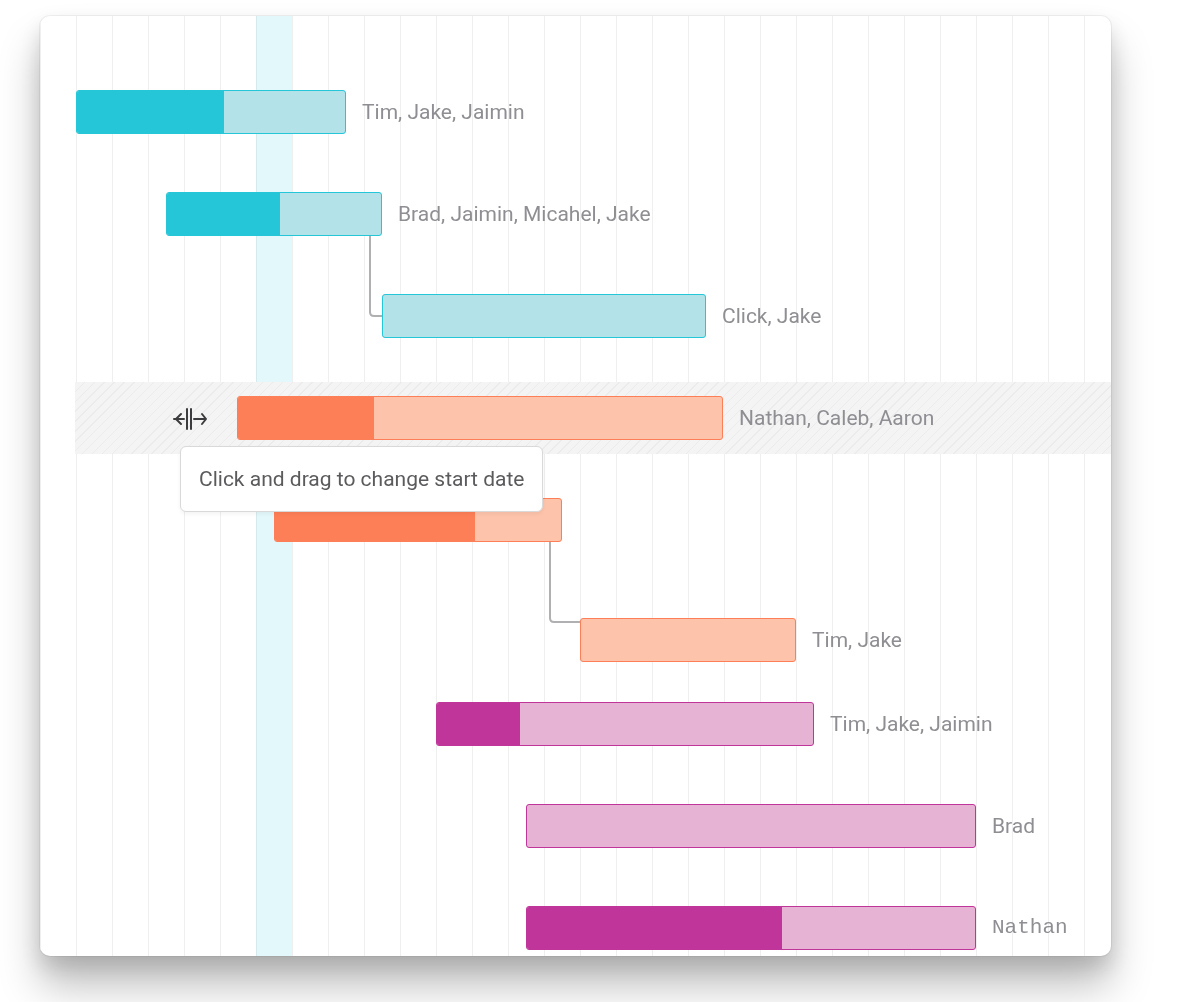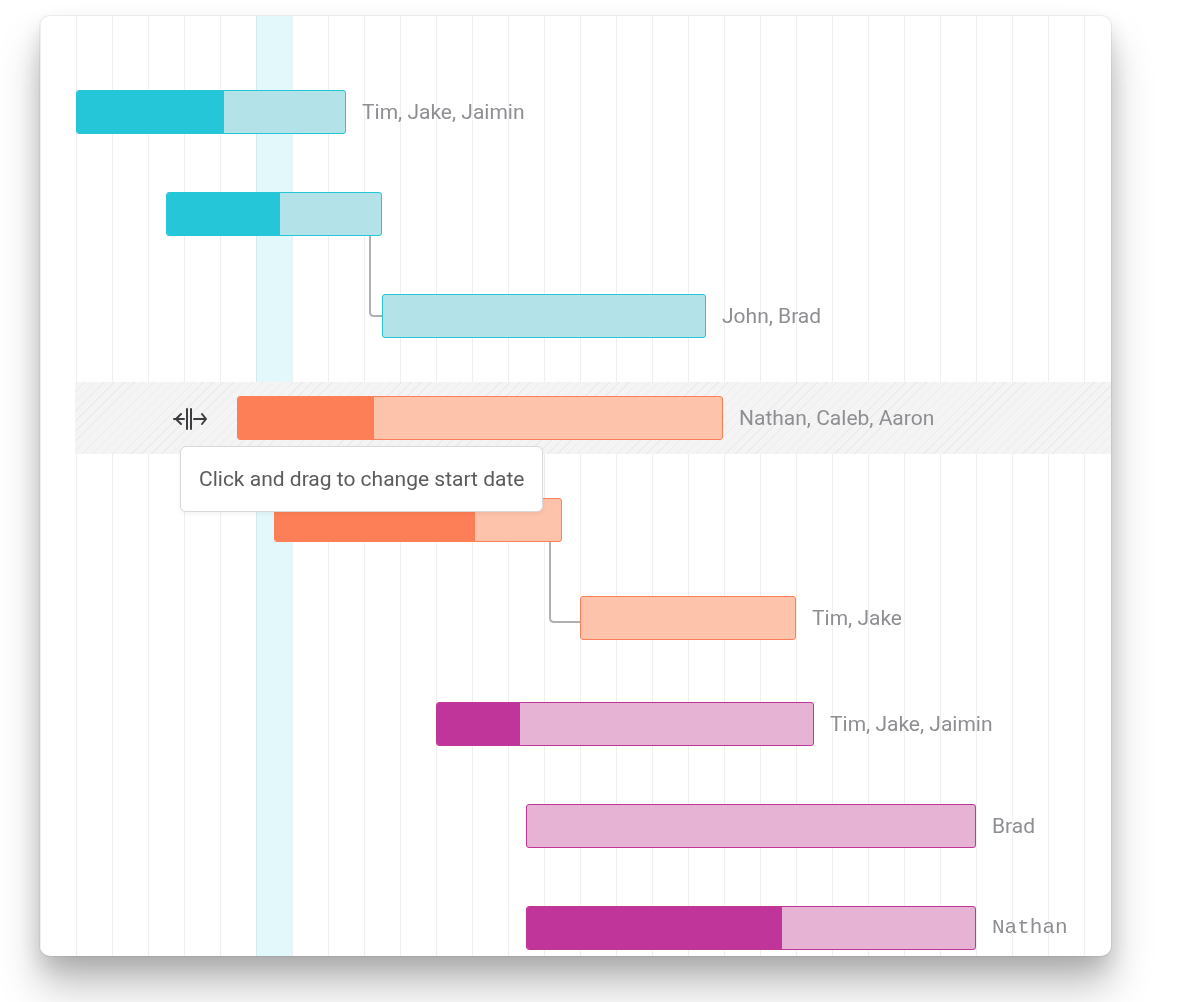--- a/index.html
+++ b/index.html
@@ -177,37 +177,38 @@
         <div class="row" style="top: 74px;">
           <div class="bar" style="left: 36px; top: 0px; width: 270px; height: 44px; background: rgb(179, 226, 233); border-color: rgb(36, 198, 215);">
             <div class="progress" style="width: 55%; background: rgb(36, 198, 215);"></div>
           </div>
           <div class="bar-label" style="left: 322px; top: 10px;">Tim, Jake, Jaimin</div>
         </div>
         <div class="row" style="top: 176px;">
           <div class="bar" style="left: 126px; top: 0px; width: 216px; height: 44px; background: rgb(179, 226, 233); border-color: rgb(36, 198, 215);">
             <div class="progress" style="width: 53%; background: rgb(36, 198, 215);"></div>
           </div>
+          <div class="bar-label" style="left: 358px; top: 10px;">Brad, Jaimin, Micahel, Jake</div>
         </div>
         <div class="row" style="top: 278px;">
           <div class="bar" style="left: 342px; top: 0px; width: 324px; height: 44px; background: rgb(179, 226, 233); border-color: rgb(36, 198, 215);"></div>
-          <div class="bar-label" style="left: 682px; top: 10px;">John, Brad</div>
+          <div class="bar-label" style="left: 682px; top: 10px;">Click, Jake</div>
         </div>
         <div class="row highlight" style="top: 366px;">
           <div class="bar" style="left: 162px; top: 14px; width: 486px; height: 44px; background: rgb(253, 195, 171); border-color: rgb(253, 127, 87);">
             <div class="progress" style="width: 28%; background: rgb(253, 127, 87);"></div>
           </div>
           <div class="bar-label" style="left: 664px; top: 24px;">Nathan, Caleb, Aaron</div>
         </div>
         <div class="row" style="top: 482px;">
           <div class="bar" style="left: 234px; top: 0px; width: 288px; height: 44px; background: rgb(253, 195, 171); border-color: rgb(253, 127, 87);">
             <div class="progress" style="width: 70%; background: rgb(253, 127, 87);"></div>
           </div>
         </div>
-        <div class="row" style="top: 580px;">
+        <div class="row" style="top: 602px;">
           <div class="bar" style="left: 540px; top: 0px; width: 216px; height: 44px; background: rgb(253, 195, 171); border-color: rgb(253, 127, 87);"></div>
           <div class="bar-label" style="left: 772px; top: 10px;">Tim, Jake</div>
         </div>
         <div class="row" style="top: 686px;">
           <div class="bar" style="left: 396px; top: 0px; width: 378px; height: 44px; background: rgb(231, 179, 212); border-color: rgb(191, 53, 154);">
             <div class="progress" style="width: 22%; background: rgb(191, 53, 154);"></div>
           </div>
           <div class="bar-label" style="left: 790px; top: 10px;">Tim, Jake, Jaimin</div>
         </div>
         <div class="row" style="top: 788px;">

